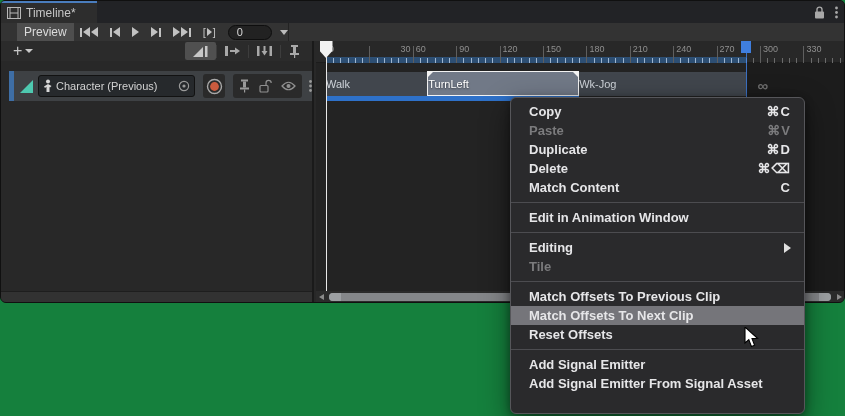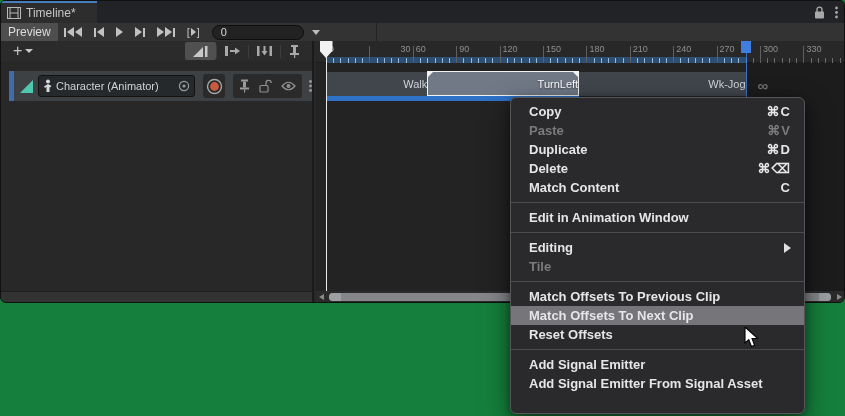--- a/index.html
+++ b/index.html
@@ -12,21 +12,21 @@
 
   
   .titlebar { position:absolute; left:0; top:0; width:100%; height:22px; background:#222326; }
   .tab { position:absolute; left:0; top:0; width:96px; height:22px; background:#2d2d2d;
     border-top:2px solid var(--tab-accent); display:flex; align-items:center; gap:5px; padding-left:6px; }
   .tab-label { font-size:12px; color:#c6c6c6; }
   .titlebar-right { position:absolute; right:6px; top:0; height:22px; display:flex; align-items:center; gap:10px; }
 
   
   .row2 { position:absolute; left:0; top:22px; width:100%; height:18px; background:#333333; display:flex; }
-  .row2-left { width:376px; height:100%; display:flex; align-items:center; border-right:1px solid #232323; }
+  .row2-left { width:272px; height:100%; display:flex; align-items:center; border-right:1px solid #232323;margin-left:16px; }
   .row2-right { flex:1; height:100%; display:flex; align-items:center; padding-left:12px; position:relative; }
   .preview-btn { height:18px; padding:0 7px; background:#4e4e4e; color:#dcdcdc; font-size:12px;
     display:flex; align-items:center; }
   .tbtn { height:16px; padding:0 6px; display:flex; align-items:center; gap:1px; }
   .tbar { width:2px; height:9px; background:#c2c2c2; }
   .tl { width:0; height:0; border-top:5px solid transparent; border-bottom:5px solid transparent; border-right:7px solid #c2c2c2; }
   .tr { width:0; height:0; border-top:5px solid transparent; border-bottom:5px solid transparent; border-left:7px solid #c2c2c2; }
   .tr.small { border-top-width:4px; border-bottom-width:4px; border-left-width:5px; }
   .bracket { color:#c2c2c2; font-size:11px; line-height:11px; }
   .frame-field { width:92px; height:15px; margin-left:6px; background:#222222; border:1px solid #0e0e0e;
@@ -66,21 +66,21 @@
   .ruler-bluestrip { position:absolute; top:16px; height:6px; background:#2d4f74; }
   .tick-major { position:absolute; top:5px; width:1px; height:17px; background:#5f5f5f; }
   .tick-minor { position:absolute; top:17px; width:1px; height:5px; background:#6b6b6b; }
   .tick-minor.on-blue { background:#9fb6d0; }
   .tick-label { position:absolute; top:3px; font-size:9px; color:#8f8f8f; }
   .duration-marker { position:absolute; top:0; width:10px; height:12px; background:var(--accent-blue); z-index:4; }
   .duration-line { position:absolute; top:12px; width:1px; height:238px; background:var(--accent-blue); opacity:.85; z-index:3; }
   .tracks { position:absolute; left:0; top:22px; width:100%; height:228px; }
   .beyond { position:absolute; top:0; height:228px; right:0; background:rgba(0,0,0,.18); }
   .infinity { position:absolute; font-size:15px; font-weight:bold; color:#6f6f6f; }
-  .clip { position:absolute; top:9px; height:24px; background:#41464d; display:flex; align-items:center; justify-content:flex-end; }
+  .clip { position:absolute; top:9px; height:24px; background:#41464d; display:flex; align-items:center; justify-content:flex-start; }
   .clip-label { font-size:11px; color:#ced3d9; }
   .clip.selected { background:var(--selected-clip); border:1px solid #f2f2f2; top:8px; height:25px; }
   .clip.selected .clip-label { color:#ffffff; text-shadow:0 1px 2px rgba(0,0,0,.55); }
   .loopbar { position:absolute; left:0; right:0; top:33px; height:5px; background:var(--loop-blue); }
   .ease-tl { position:absolute; left:-1px; top:-1px; width:0; height:0; border-top:7px solid #f2f2f2; border-right:7px solid transparent; }
   .ease-tr { position:absolute; right:-1px; top:-1px; width:0; height:0; border-top:7px solid #f2f2f2; border-left:7px solid transparent; }
   .playhead-marker { position:absolute; left:3px; top:0; width:13px; height:17px; background:#f2f2f2; z-index:6;
     clip-path:polygon(0 0, 100% 0, 100% 58%, 50% 100%, 0 58%); }
   .playhead-line { position:absolute; left:9px; top:14px; width:1px; height:236px; background:#e8e8e8; z-index:5; }
 
@@ -229,21 +229,21 @@
               <polygon points="14,1 14,14 1,14" fill="var(--track-teal)"></polygon>
             </svg>
           </span>
           <div class="object-field">
             <span>
               <svg width="10" height="14" viewBox="0 0 10 14">
                 <circle cx="5" cy="2.5" r="2" fill="#d8d8d8"></circle>
                 <path d="M5 5 L8.5 7 L7 8.5 L6.5 7.8 L6.5 13 H3.5 V7.8 L2 9 L1 7.5 Z" fill="#d8d8d8"></path>
               </svg>
             </span>
-            <span class="object-label">Character (Animator)</span>
+            <span class="object-label">Character (Previous)</span>
             <span>
               <svg width="12" height="12" viewBox="0 0 12 12">
                 <circle cx="6" cy="6" r="4.6" fill="none" stroke="#9a9a9a" stroke-width="1.2"></circle>
                 <circle cx="6" cy="6" r="1.6" fill="#9a9a9a"></circle>
               </svg>
             </span>
           </div>
           <div class="record-btn">
             <svg width="17" height="17" viewBox="0 0 17 17">
               <circle cx="8.5" cy="8.5" r="7" fill="none" stroke="#a8a8a8" stroke-width="1.4"></circle>
@@ -380,21 +380,21 @@
               <div class="clip" style="left: 10px; width: 101.269px;">
                 <span class="clip-label">Walk</span>
               </div>
               <div class="loopbar" style="position: absolute; left: 10px; width: 101.269px; top: 33px;"></div>
               <div class="clip selected" style="left: 111.269px; width: 151.904px;">
                 <span class="clip-label">TurnLeft</span>
                 <span class="ease-tl"></span>
                 <span class="ease-tr"></span>
               </div>
               <div class="loopbar" style="position: absolute; left: 111.269px; width: 151.904px; top: 33px;"></div>
-              <div class="clip" style="left: 263.173px; width: 166.37px; padding-left: 12px;">
+              <div class="clip" style="left: 263.173px; width: 166.37px;">
                 <span class="clip-label">Wk-Jog</span>
               </div>
             </div>
           <span class="infinity" id="infinity" style="left: 441.543px; top: 14px;">∞</span>
         </div>
         <div class="playhead-marker" id="phmarker" style="left: 3.5px;"></div>
         <div class="playhead-line" id="phline" style="left: 9.5px;"></div>
         <div class="h-scrollbar">
           <div class="sb-arrow-left"></div>
           <div class="sb-thumb"></div>

